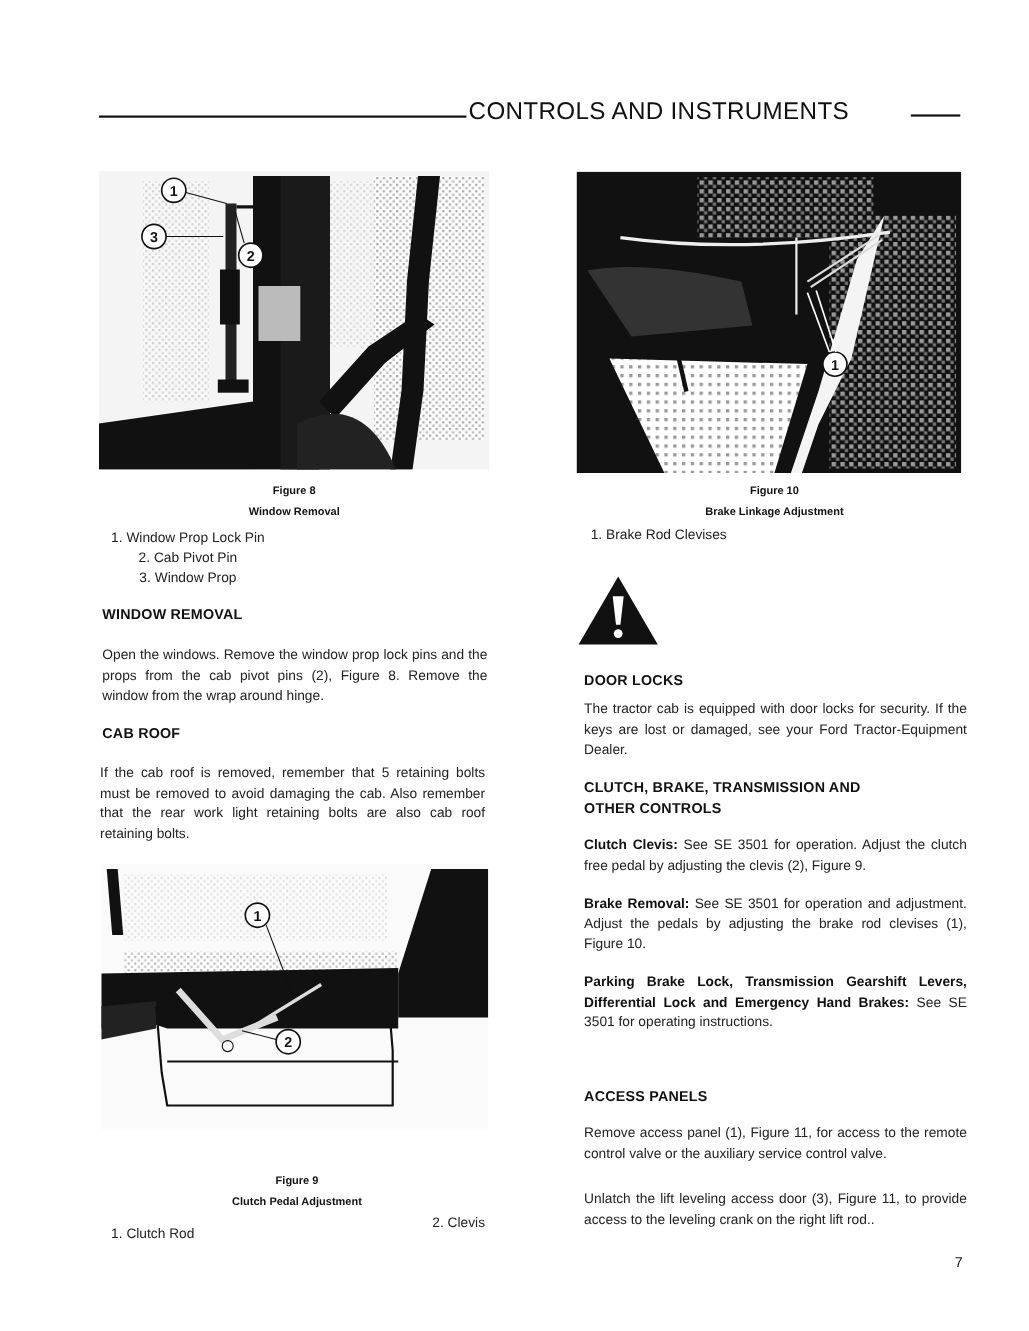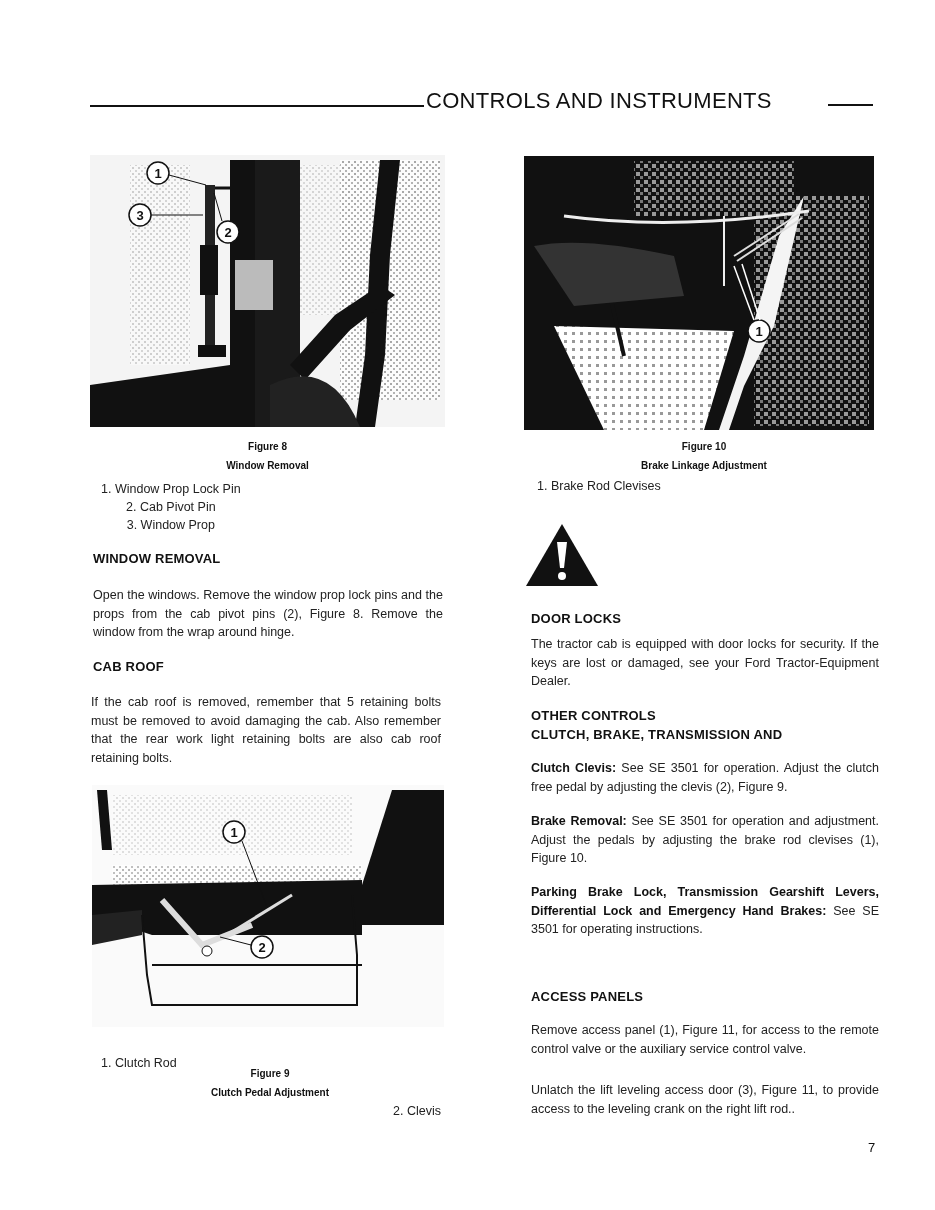--- a/index.html
+++ b/index.html
@@ -117,21 +117,21 @@
     <circle cx="170" cy="162" r="11" fill="#fff" stroke="#111" stroke-width="1.5"></circle>
     <text x="170" y="167" font-size="13" font-weight="bold" text-anchor="middle" fill="#111" font-family="Liberation Sans, sans-serif">2</text>
     <line x1="159" y1="160" x2="128" y2="152" stroke="#111" stroke-width="1"></line>
   </svg>
 </div>
 
 <div class="fig-caption" style="left:90px; top:1064px; width:360px;">
   <div>Figure 9</div>
   <div>Clutch Pedal Adjustment</div>
 </div>
-<div class="legend" style="left:101px; top:1054px;">1.  Clutch Rod</div>
+<div class="legend" style="left:101px; top:1112px;">1.  Clutch Rod</div>
 <div class="legend" style="left:393px; top:1102px;">2.  Clevis</div>
 
 <div class="photo" style="left:524px; top:156px; width:350px; height:274px;">
   <svg viewBox="0 0 350 274" preserveAspectRatio="none">
     <defs>
       <pattern id="dots10" width="8" height="8" patternUnits="userSpaceOnUse">
         <rect width="8" height="8" fill="#111"></rect>
         <rect x="0" y="0" width="4" height="4" fill="#999"></rect>
         <rect x="4" y="4" width="3" height="3" fill="#777"></rect>
       </pattern>
@@ -171,22 +171,22 @@
     <polygon points="38,2 74,64 2,64" fill="#111"></polygon>
     <path d="M33 20 L43 20 L40 46 L36 46 Z" fill="#fff"></path>
     <circle cx="38" cy="54" r="4" fill="#fff"></circle>
   </svg>
 </div>
 
 <div class="h" style="left:531px; top:609px;">DOOR LOCKS</div>
 <div class="p" style="left:531px; top:635px; width:348px;">The tractor cab is equipped with door locks for security. If the keys are lost or damaged, see your Ford Tractor-Equipment Dealer.</div>
 
 <div class="h" style="left:531px; top:706px;">
+  <div>CLUTCH, BRAKE, TRANSMISSION AND</div>
   <div>OTHER CONTROLS</div>
-  <div>CLUTCH, BRAKE, TRANSMISSION AND</div>
 </div>
 
 <div class="p" style="left:531px; top:759px; width:348px;">
   <b>Clutch Clevis:</b>
   <span>See SE 3501 for operation. Adjust the clutch free pedal by adjusting the clevis (2), Figure 9.</span>
 </div>
 <div class="p" style="left:531px; top:812px; width:348px;">
   <b>Brake Removal:</b>
   <span>See SE 3501 for operation and adjustment. Adjust the pedals by adjusting the brake rod clevises (1), Figure 10.</span>
 </div>

